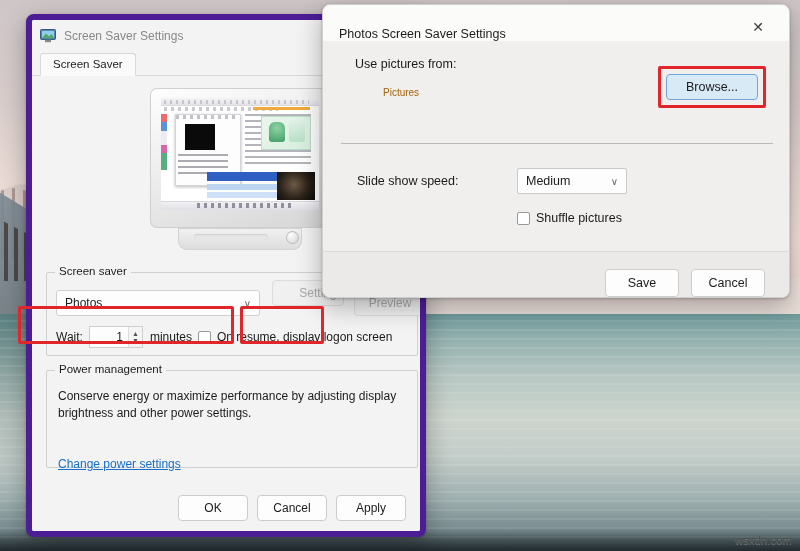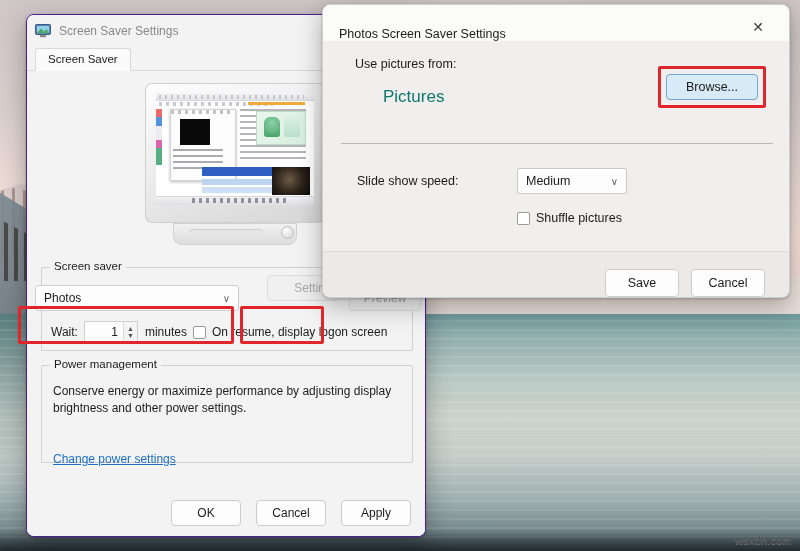--- a/index.html
+++ b/index.html
@@ -68,21 +68,21 @@
     font-size: 11px; color: #4a4a4a; letter-spacing: .2px;
     text-shadow: 0 1px 1px rgba(255,255,255,.35);
   }
 
   
   .win {
     position: absolute;
     background: #f3f3f3;
     border-radius: 8px;
     box-shadow: 0 8px 26px rgba(0,0,0,.30), 0 1px 3px rgba(0,0,0,.22);
-    border: 1px solid #4c1d95;
+    border: 6px solid #4c1d95;
     overflow: hidden;
   }
 
   
   #ss-win { left: 26px; top: 14px; width: 400px; height: 523px; }
   #ss-titlebar {
     height: 32px; background: #f3f3f3;
     display: flex; align-items: center; padding: 0 8px;
   }
   #ss-title-icon { width: 16px; height: 14px; margin-right: 8px; flex: none; }
@@ -186,21 +186,21 @@
 
   .btn {
     height: 26px; background: #fdfdfd;
     border: 1px solid #cccccc; border-radius: 4px;
     font-size: 12px; color: #1c1c1c;
     display: inline-flex; align-items: center; justify-content: center;
     cursor: default;
   }
   .btn.disabled { background: #f0f0f0; border-color: #dcdcdc; color: #a9a9a9; }
 
-  #ss-combo { left: 8px; top: 214px; width: 204px; }
+  #ss-combo { left: 24px; top: 214px; width: 204px; }
   #btn-settings { position: absolute; left: 240px; top: 204px; width: 72px; padding-left: 36px; }
   #btn-preview  { position: absolute; left: 322px; top: 214px; width: 72px; }
 
   #wait-row {
     position: absolute; left: 24px; top: 250px; width: 360px; height: 22px;
     display: flex; align-items: center; font-size: 12px; color: #1c1c1c;
   }
   #wait-label { margin-right: 6px; }
   #wait-spin {
     width: 54px; height: 22px; background: #fdfdfd;
@@ -222,39 +222,39 @@
   #pm-text {
     position: absolute; left: 26px; top: 312px; width: 340px;
     font-size: 12px; color: #1c1c1c; line-height: 1.45;
   }
   .link { color: #1a6fc4; text-decoration: underline; cursor: pointer; font-size: 12px; }
   #pm-link { position: absolute; left: 26px; top: 356px; margin-top: 25px; }
 
   #ss-footer {
     position: absolute; left: 0; right: 0; bottom: 0; height: 46px;
     display: flex; align-items: center; justify-content: flex-end;
-    padding-right: 14px; gap: 15px;
+    padding-right: 14px; gap: 9px;
   }
   #ss-footer .btn { width: 70px; }
 
   
   #ph-win { left: 322px; top: 4px; width: 468px; height: 294px; background: #f0efee; border:1px solid #cfcfcf; }
   #ph-titlebar {
     height: 36px; background: #fbfbfa; display: flex; align-items: flex-end;
     padding: 0 14px 0 16px;
   }
   #ph-title { font-size: 12.5px; color: #1b1b1b; }
   #ph-close {
     margin-left: auto; width: 34px; height: 28px;
     display: flex; align-items: center; justify-content: center;
     font-size: 14px; color: #3a3a3a; cursor: default;
   }
   #ph-content { position: relative; height: 212px; background: #f0efee; }
   #ph-use-label { position: absolute; left: 32px; top: 16px; font-size: 12.5px; color: #1b1b1b; }
-  #ph-folder { position: absolute; left: 60px; top: 46px; font-size: 17px; color: #0f766e; }
+  #ph-folder { position: absolute; left: 60px; top: 46px; font-size: 10px; color: #a16207; }
   #btn-browse {
     position: absolute; left: 666px; top: 74px; width: 92px; height: 26px;
     background: #d9eaf7; border: 1px solid #6fa8d8; border-radius: 4px;
     font-size: 12.5px; color: #1b1b1b;
     display: flex; align-items: center; justify-content: center;
   }
   #ph-sep { position: absolute; left: 18px; top: 102px; width: 432px; height: 1px; background: #b9b9b9; }
   #ph-speed-label { position: absolute; left: 34px; top: 133px; font-size: 12.5px; color: #1b1b1b; }
   #ph-speed-combo {
     position: absolute; left: 194px; top: 127px; width: 110px; height: 26px;

